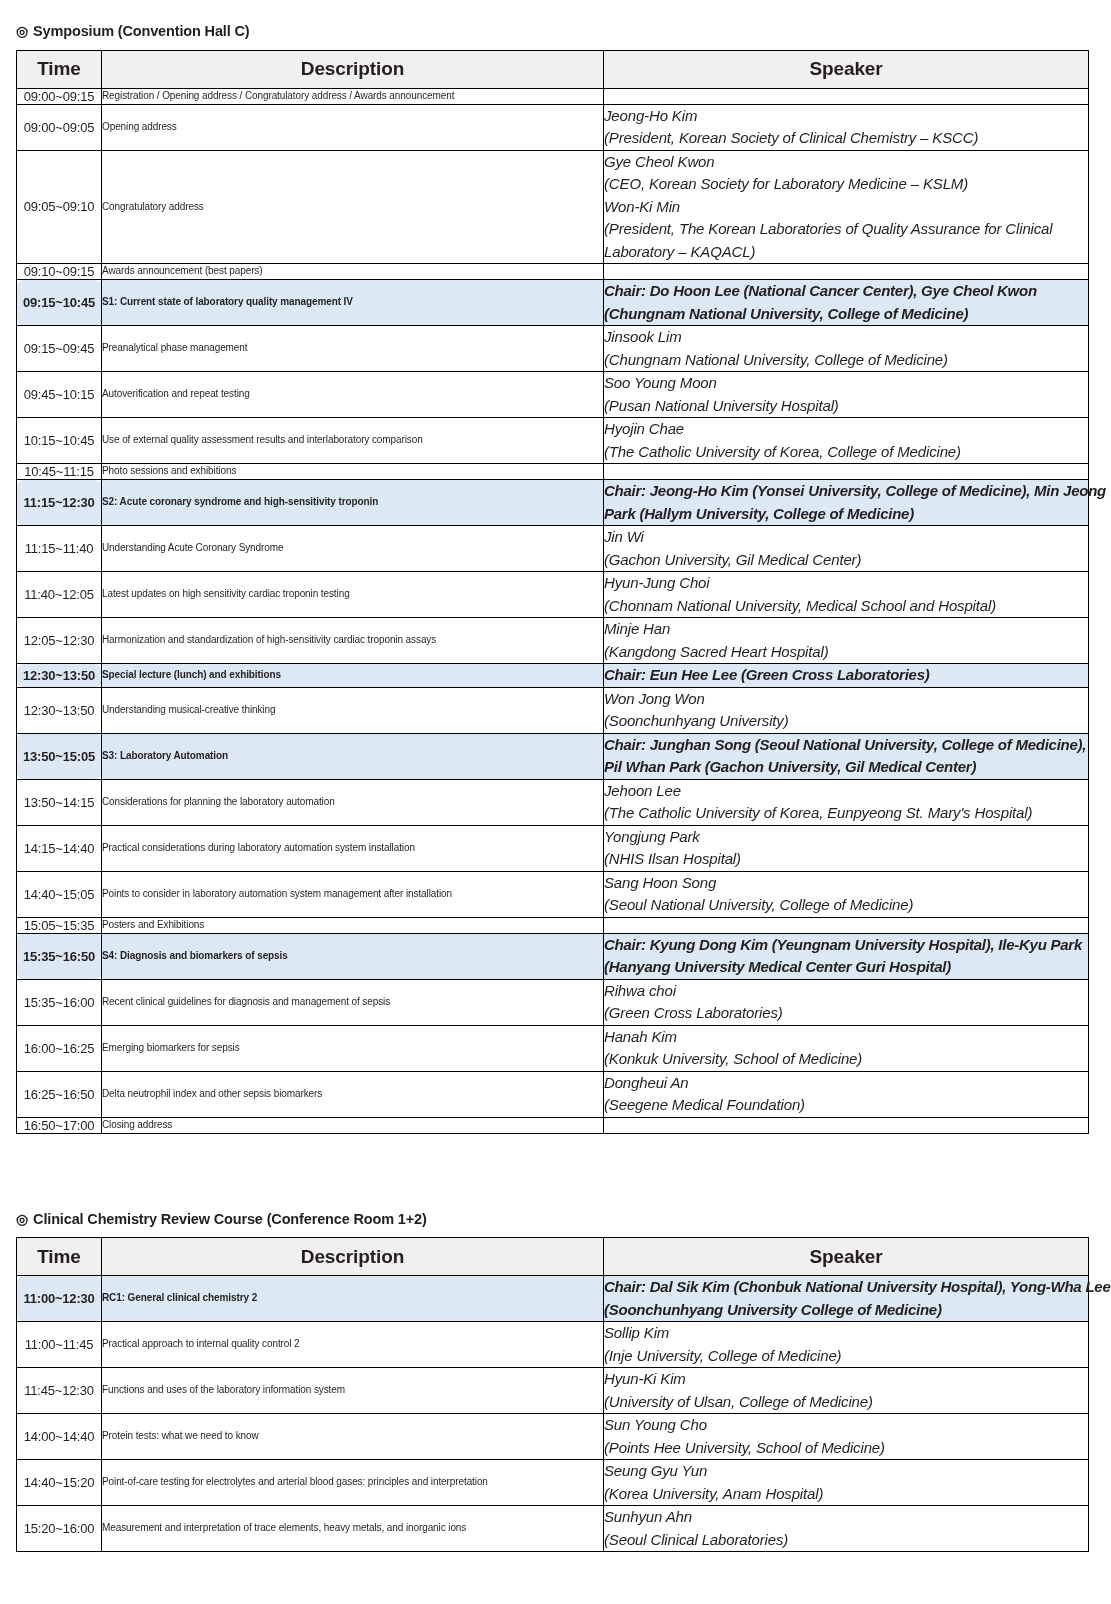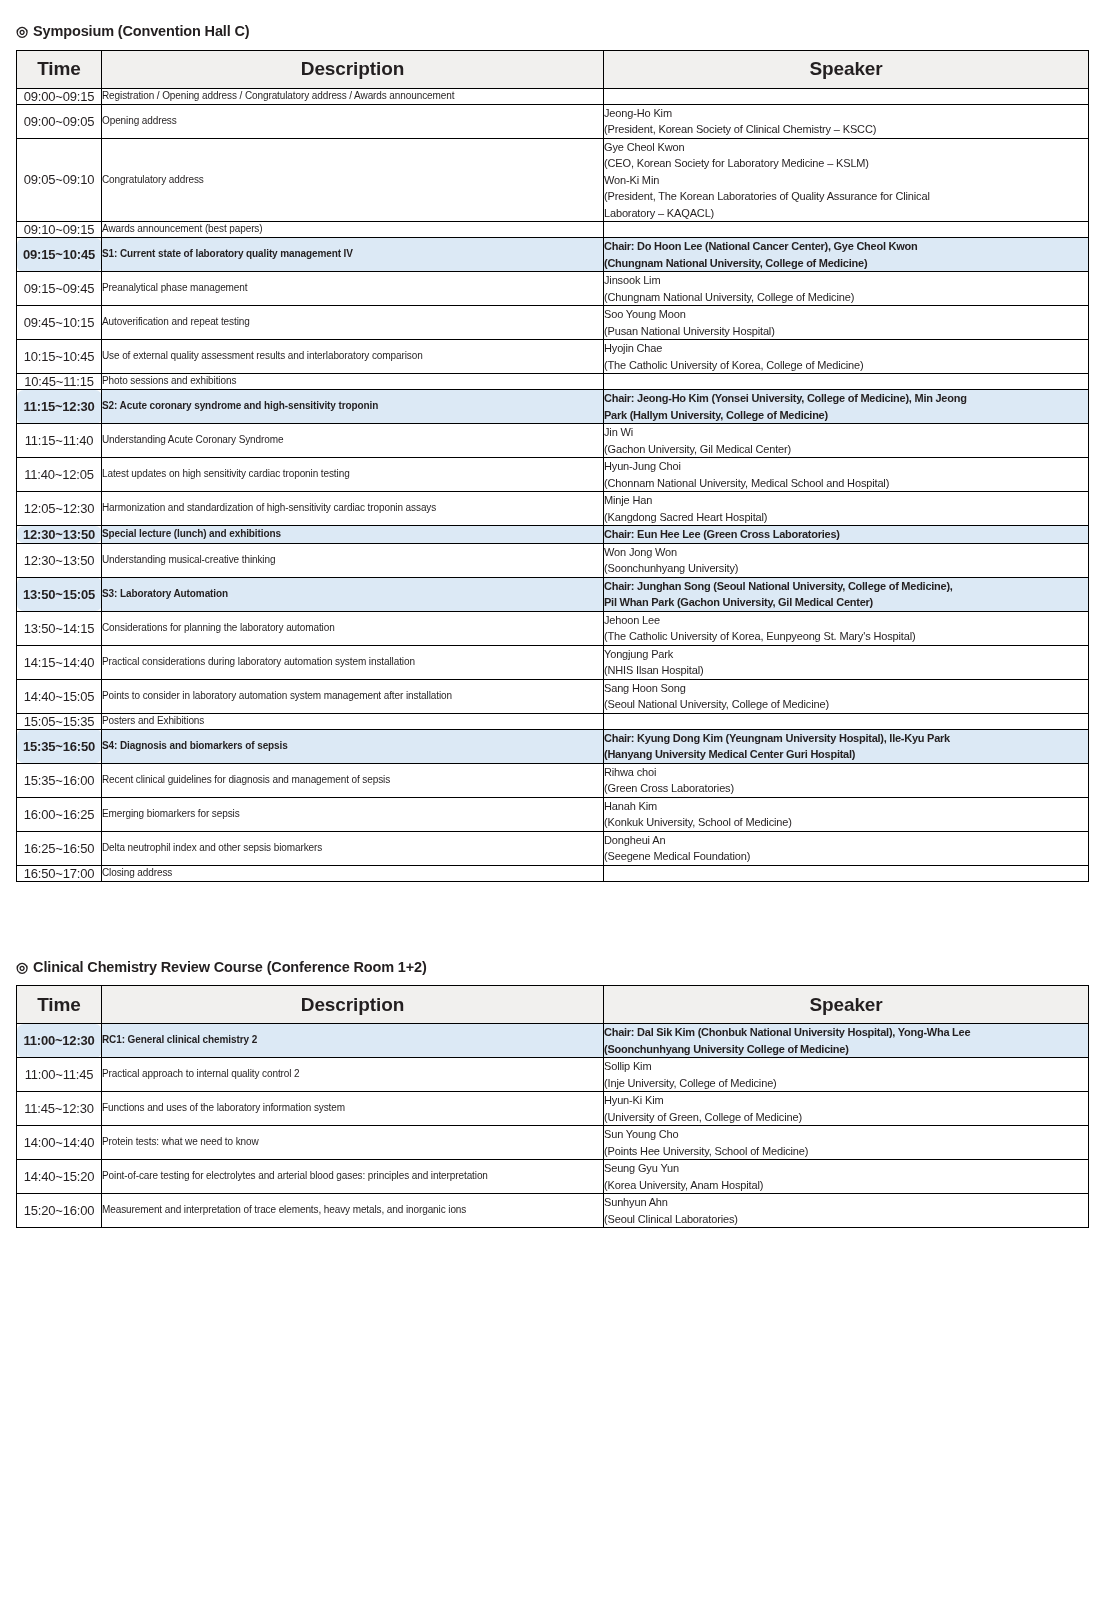--- a/index.html
+++ b/index.html
@@ -78,25 +78,26 @@
     border-radius: 7px;
   }
   td.desc {
     font-size: 10px;
     color: #231f20;
     padding: 7px 12px 7px 14px;
     line-height: 1.45;
     letter-spacing: -0.1px;
   }
   td.spk {
-    font-size: 11px;
+    font-size: 15px;
     color: #231f20;
     padding: 7px 6px 7px 11px;
     line-height: 1.5;
     letter-spacing: -0.15px;
+    font-style: italic;
   }
   .spk-line { display: block; white-space: nowrap; }
 
   tr.session td {
     background: #dce9f5;
   }
   tr.session td.desc,
   tr.session td.spk,
   tr.session td.time {
     font-weight: bold;
@@ -361,21 +362,21 @@
               <td class="spk">
                 <span class="spk-line">Sollip Kim</span>
                 <span class="spk-line">(Inje University, College of Medicine)</span>
               </td>
             </tr>
             <tr class="">
               <td class="time">11:45~12:30</td>
               <td class="desc">Functions and uses of the laboratory information system</td>
               <td class="spk">
                 <span class="spk-line">Hyun-Ki Kim</span>
-                <span class="spk-line">(University of Green, College of Medicine)</span>
+                <span class="spk-line">(University of Ulsan, College of Medicine)</span>
               </td>
             </tr>
             <tr class="">
               <td class="time">14:00~14:40</td>
               <td class="desc">Protein tests: what we need to know</td>
               <td class="spk">
                 <span class="spk-line">Sun Young Cho</span>
                 <span class="spk-line">(Points Hee University, School of Medicine)</span>
               </td>
             </tr>

